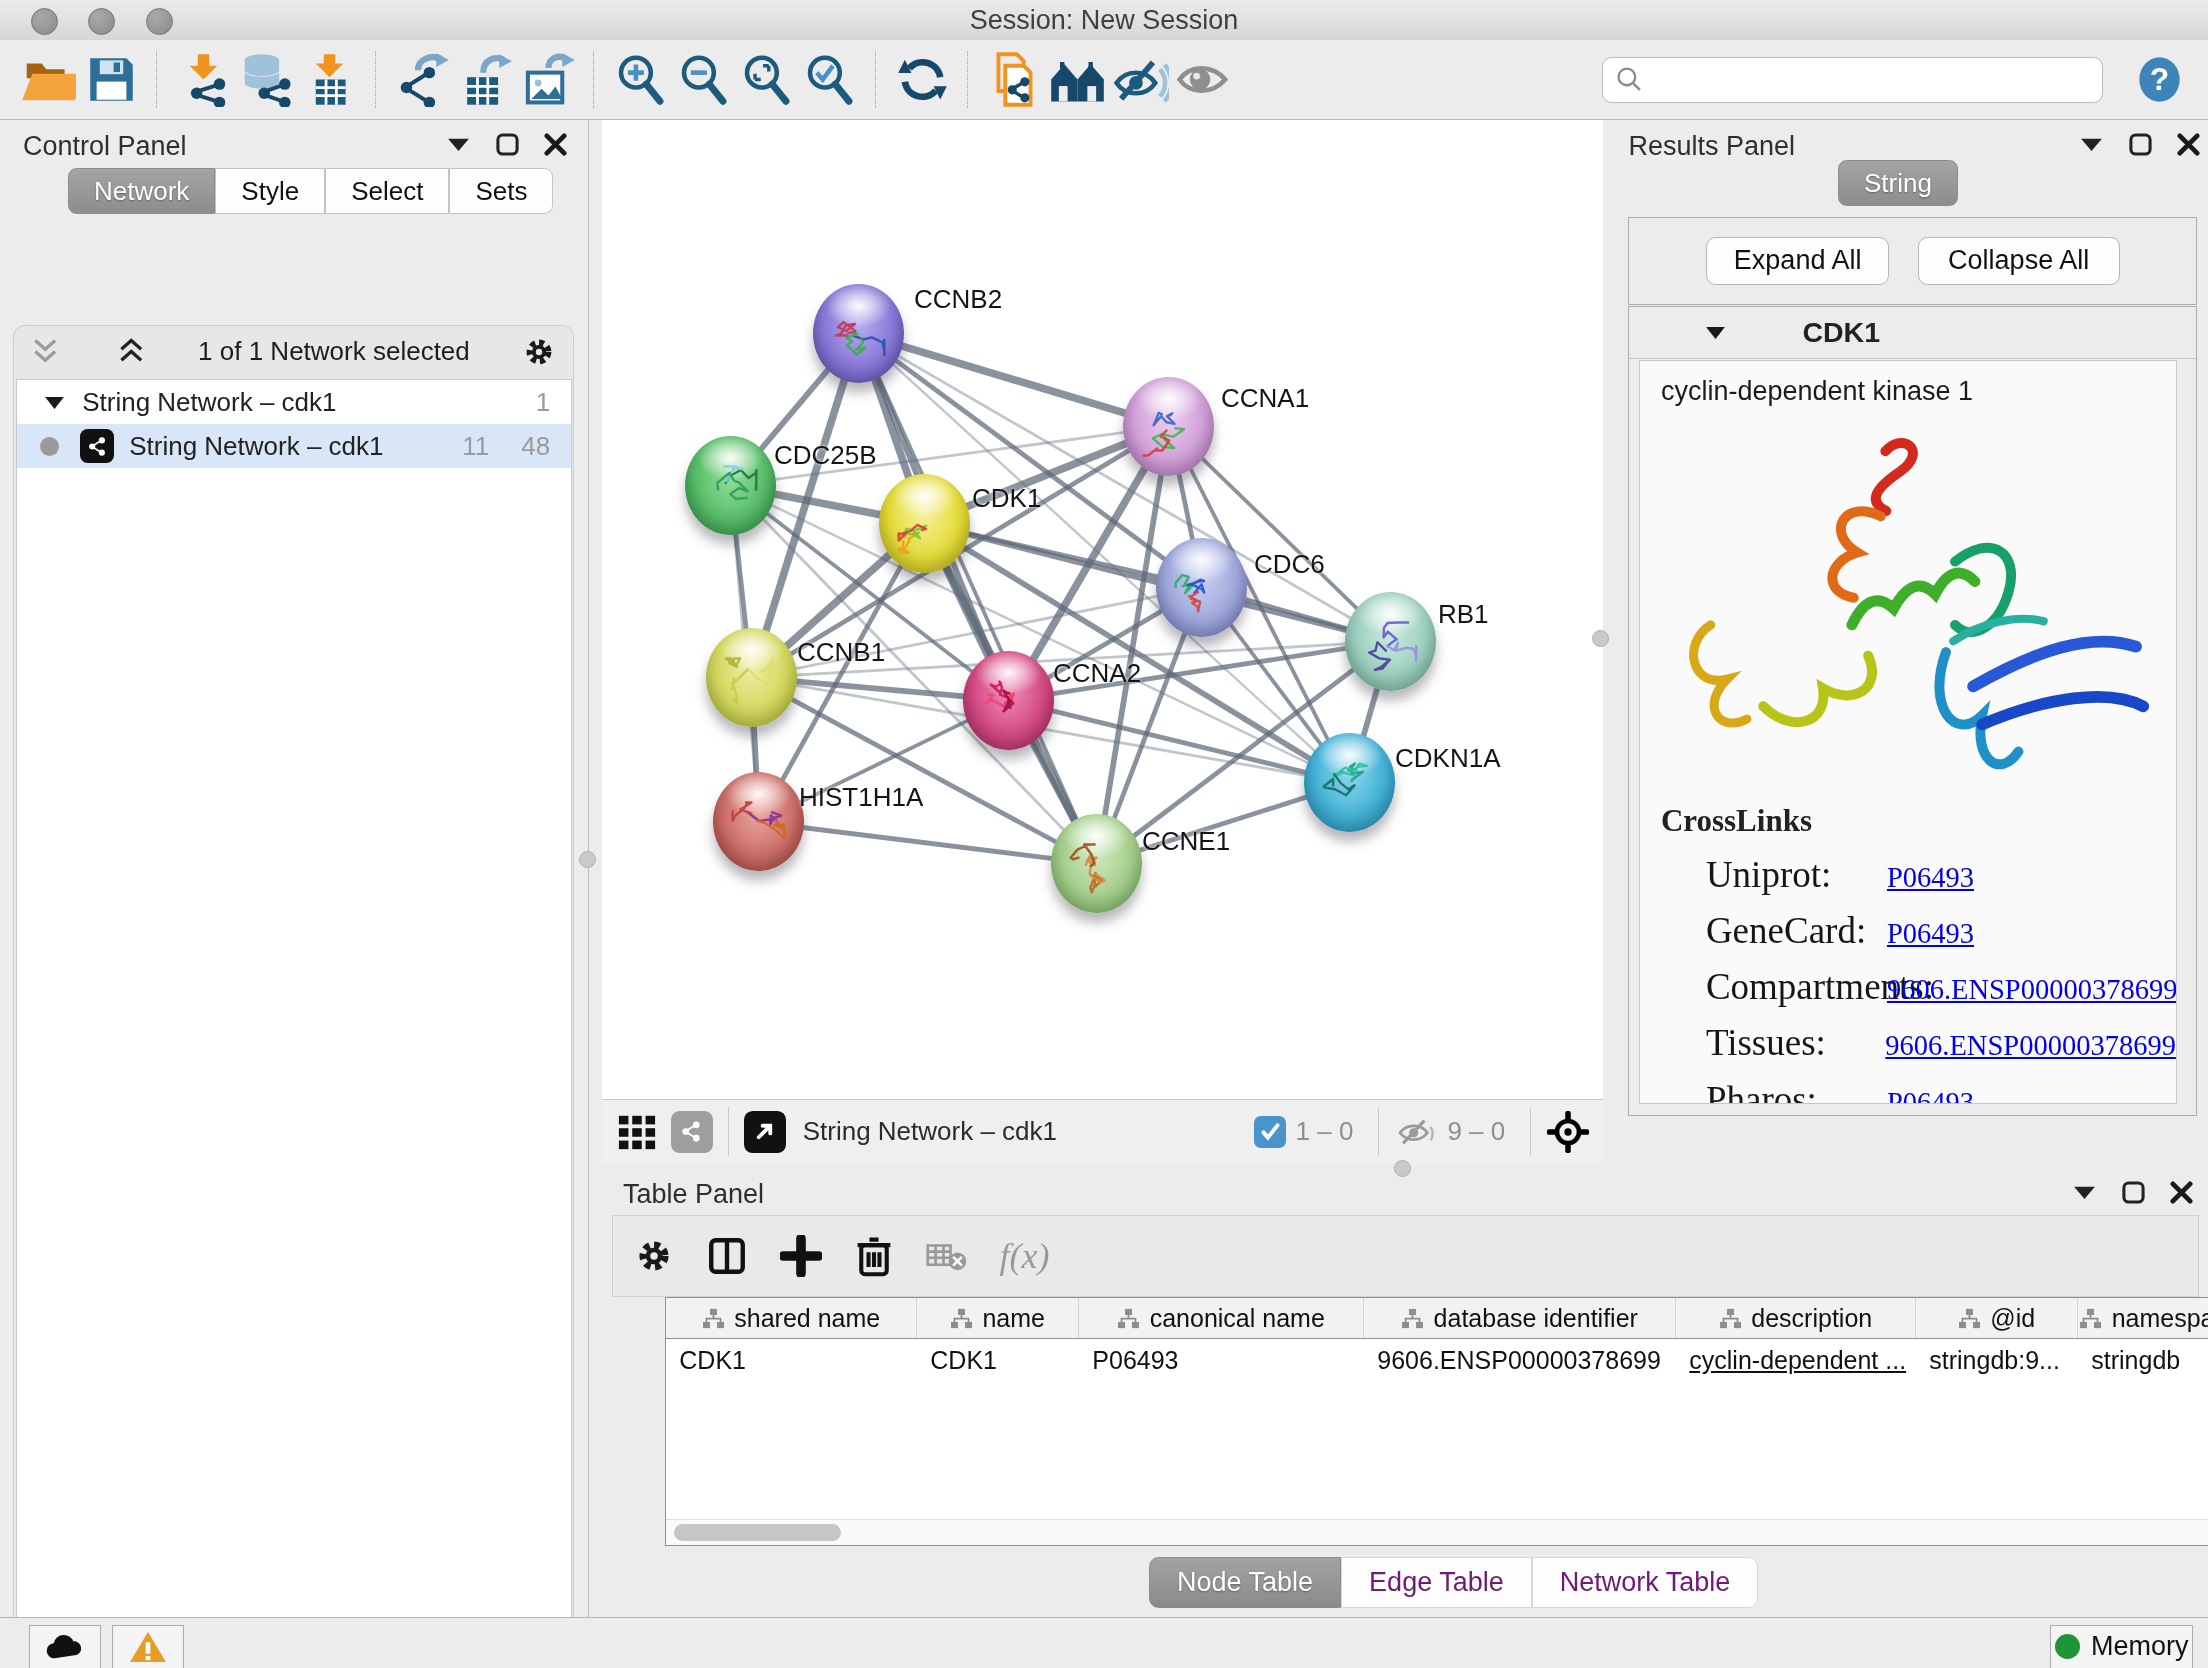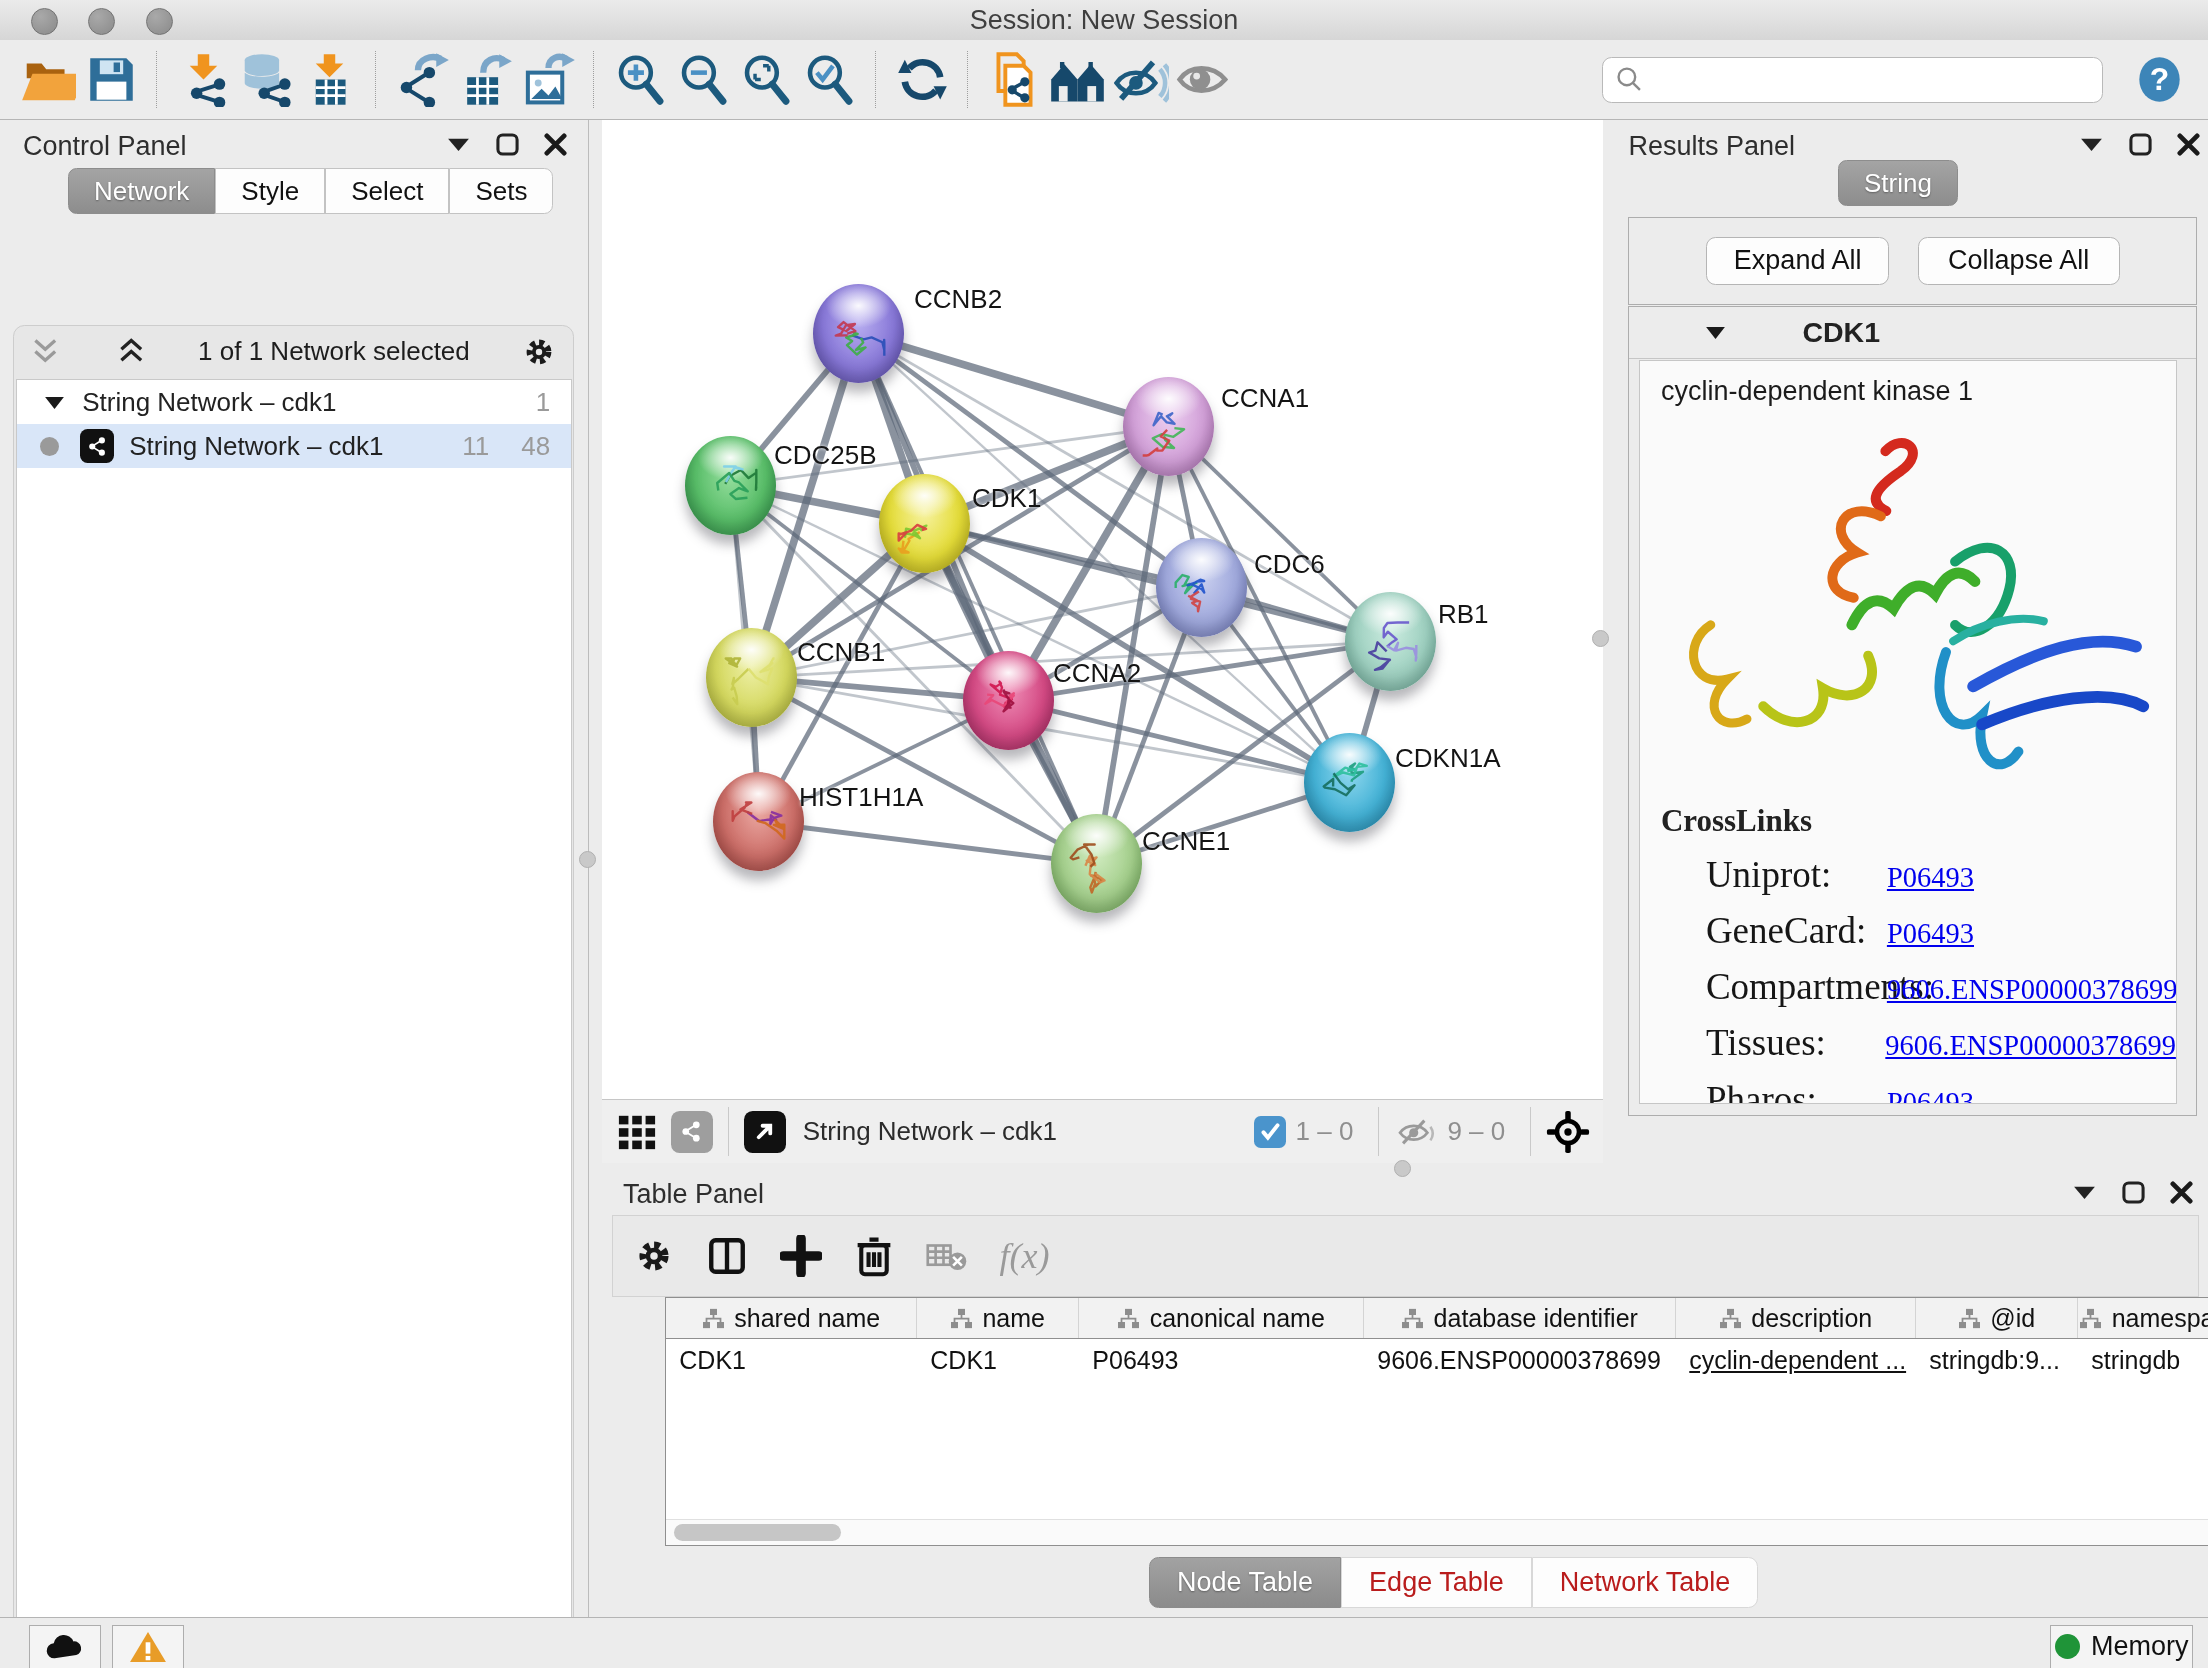--- a/index.html
+++ b/index.html
@@ -73,21 +73,21 @@
   #table-header-row{display:flex;height:40px;background:#f2f2f2;border-bottom:1.9px solid #8f8f8f;}
   .th{display:flex;align-items:center;justify-content:center;gap:9.5px;font-size:25px;color:#111;
     border-right:1px solid #d4d4d4;box-sizing:border-box;overflow:hidden;white-space:nowrap;flex:0 0 auto;}
   #table-data-row{display:flex;height:42px;align-items:center;}
   .td{font-size:25px;color:#111;padding-left:13.3px;box-sizing:border-box;overflow:hidden;
     white-space:nowrap;flex:0 0 auto;}
   #tp-scroll{position:absolute;left:0;bottom:0;width:100%;height:25px;background:#fafafa;border-top:1px solid #e0e0e0;}
   #tp-thumb{position:absolute;left:7.6px;top:3.8px;width:167px;height:17px;border-radius:8.6px;background:#c6c6c6;}
   #tp-tabs{position:absolute;left:547px;top:384px;display:flex;}
   .btab{height:49px;line-height:49px;padding:0 27px;font-size:27px;background:#fdfdfd;
-    border:1px solid #d8d8d8;color:#b91c1c;}
+    border:1px solid #d8d8d8;color:#701a75;}
   .btab.sel{background:linear-gradient(#a2a2a2,#8b8b8b);color:#fff;border-color:#8b8b8b;
     border-radius:9.5px 0 0 9.5px;text-shadow:0 1px 1.9px rgba(0,0,0,.35);}
   .btab:last-child{border-radius:0 9.5px 9.5px 0;}
   
   #status-bar{left:0;top:1617px;width:2208px;height:51px;background:#ececec;border-top:1px solid #b4b4b4;}
   .sbtn{position:absolute;top:6.7px;height:42px;background:#f4f4f4;border:1px solid #adadad;
     display:flex;align-items:center;justify-content:center;}
   #memory-btn{right:15px;width:141px;gap:11.4px;font-size:27px;color:#111;}
   .splitdot{position:absolute;width:15px;height:15px;border-radius:50%;background:#c9c9c9;border:1px solid #b0b0b0;}
   a{cursor:pointer;}

